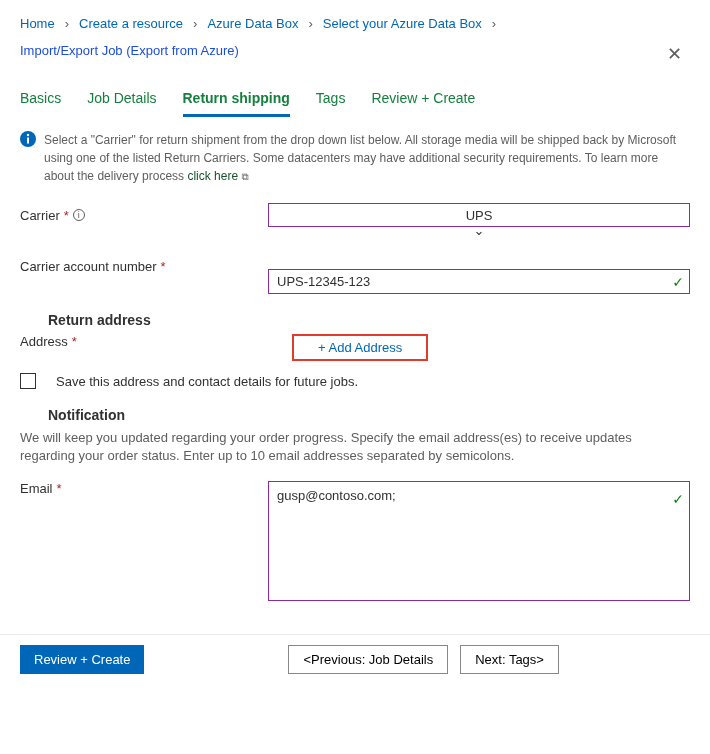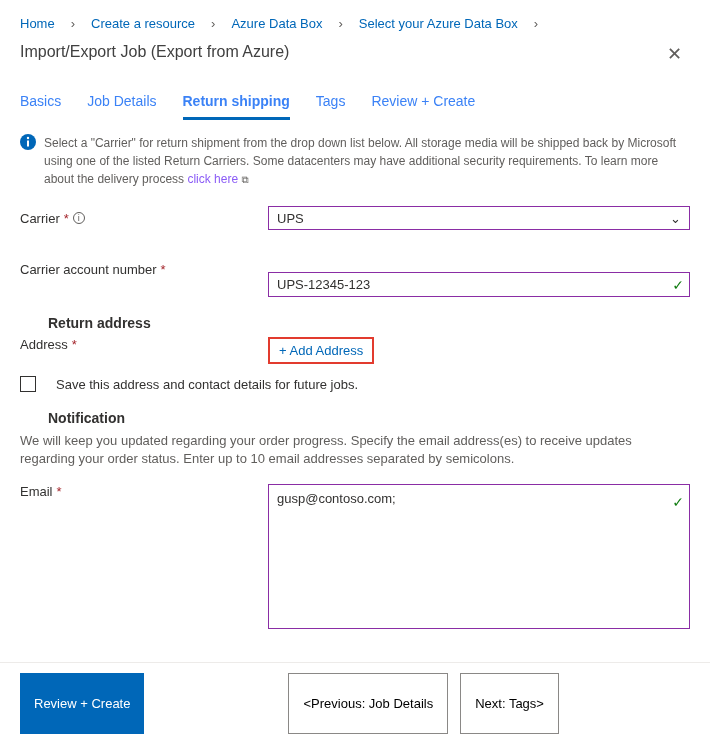--- a/index.html
+++ b/index.html
@@ -8,82 +8,82 @@
     font-family: "Segoe UI", Arial, sans-serif;
     font-size: 13px;
     color: #323130;
     background: #fff;
     width: 710px;
   }
   .page { padding: 16px 20px 0 20px; }
   .breadcrumb {
     display: flex;
     align-items: center;
-    gap: 16px;
+    gap: 10px;
     font-size: 13px;
     margin-bottom: 10px;
     flex-wrap: wrap;
   }
   .breadcrumb a { color: #0067b8; text-decoration: none; cursor: pointer; }
   .breadcrumb .sep { color: #605e5c; }
   .title-row { display: flex; align-items: flex-start; justify-content: space-between; }
   .title { font-size: 26px; font-weight: 600; margin: 6px 0 0 0; display:flex; align-items:center; gap:12px;}
   .ellipsis { color:#605e5c; font-size:18px; cursor:pointer;}
-  .subtitle { color: #404040; font-size: 16px; margin-top: 2px; margin-bottom: 26px;}
+  .subtitle { color: #1d4ed8; font-size: 13px; margin-top: 2px; margin-bottom: 26px;}
   .close { font-size: 18px; color:#605e5c; cursor:pointer; padding:4px 8px; line-height:1;}
   .tabs { display:flex; gap: 26px; border-bottom: none; margin-bottom: 14px;}
-  .tab { padding: 6px 0 8px 0; font-size:14px; color:#3b82f6; cursor:pointer; }
+  .tab { padding: 6px 0 8px 0; font-size:14px; color:#15803d; cursor:pointer; }
   .tab.active { font-weight:700; border-bottom: 3px solid #0067b8; }
   .info-box { display:flex; gap:8px; font-size:12px; color:#605e5c; line-height:1.5; margin-bottom:18px;}
   .info-icon { flex:none; width:16px; height:16px; }
   .info-icon svg { width:16px; height:16px; }
-  .info-box a { color:#8b5cf6; text-decoration:none; }
+  .info-box a { color:#14532d; text-decoration:none; }
   .ext-icon { font-size:10px; }
   .form-row { display:flex; align-items:center; margin-bottom:12px; }
   .form-label { width: 248px; font-size:13px; color:#323130; display:flex; align-items:center; gap:4px;}
   .req { color:#a4262c; }
   .help-icon { width:12px; height:12px; border:1px solid #605e5c; border-radius:50%; font-size:9px; display:inline-flex; align-items:center; justify-content:center; color:#605e5c;}
   .form-control { flex:1; }
   .select, .input, .textarea {
     width:100%;
     border:1px solid #8a2da5;
     padding: 4px 8px;
     font-size:13px;
     font-family:inherit;
     background:#fff;
     color:#323130;
   }
-  .select { display:flex; justify-content:space-between; align-items:center; cursor:pointer; height:24px;}
+  .select { display:flex; justify-content:space-between; align-items:center; cursor:pointer; height:24px;flex-direction:column;}
   .chev { color:#323130; }
   .input-wrap { position:relative;margin-top:30px; }
   .check-valid { position:absolute; right:6px; top:50%; transform:translateY(-50%); color:#107c10; font-size:14px;}
   .section-head { font-size:14px; font-weight:600; margin-top:18px; margin-bottom:6px;margin-left:28px;}
   .section-desc { font-size:13px; color:#605e5c; margin-bottom:16px; line-height:1.4;}
   .add-address-btn {
     border: 2px solid #e23b2e;
-    padding:4px 9px;
+    padding:4px 24px;
     color:#0067b8;
     font-size:13px;
     cursor:pointer;
     display:inline-block;
   }
   .checkbox-row { display:flex; align-items:center; gap:20px; margin-top:6px; margin-bottom:10px;}
   .checkbox { width:16px; height:16px; border:1px solid #323130; cursor:pointer;}
-  .textarea { height:145px; resize:none; padding:6px 8px; }
+  .textarea { height:120px; resize:none; padding:6px 8px; }
   .textarea-wrap { position:relative; }
   .textarea-wrap .check-valid { top:10px; transform:none; }
   .footer {
     border-top:1px solid #edebe9;
     padding:10px 20px;
     display:flex;
     gap:12px;
     margin-top:30px;
   }
   .btn-primary { background:#0067b8; color:#fff; border:none; padding:6px 14px; font-size:13px; cursor:pointer;}
-  .btn-secondary { background:#fff; border:1px solid #8a8886; padding:22px 14px; font-size:13px; cursor:pointer;}
+  .btn-secondary { background:#fff; border:1px solid #8a8886; padding:6px 14px; font-size:13px; cursor:pointer;}
   .spacer { width:120px; }
 </style>
 </head>
 <body>
 
 <div class="page">
   <div class="breadcrumb">
     <a>Home</a>
     <span class="sep">›</span>
     <a>Create a resource</a>
@@ -144,21 +144,21 @@
         <span class="req">*</span>
     </div>
     <div class="form-control input-wrap">
       <input class="input" value="UPS-12345-123" style="">
       <span class="check-valid">✓</span>
     </div>
   </div>
 
   <div class="section-head">Return address</div>
 
-  <div class="form-row" style="align-items:flex-start;">
+  <div class="form-row" style="align-items:flex-start;gap:24px;">
     <div class="form-label">
       <span>Address</span>
         <span class="req">*</span>
     </div>
     <div class="form-control">
       <span class="add-address-btn">+ Add Address</span>
     </div>
   </div>
 
   <div class="checkbox-row">

